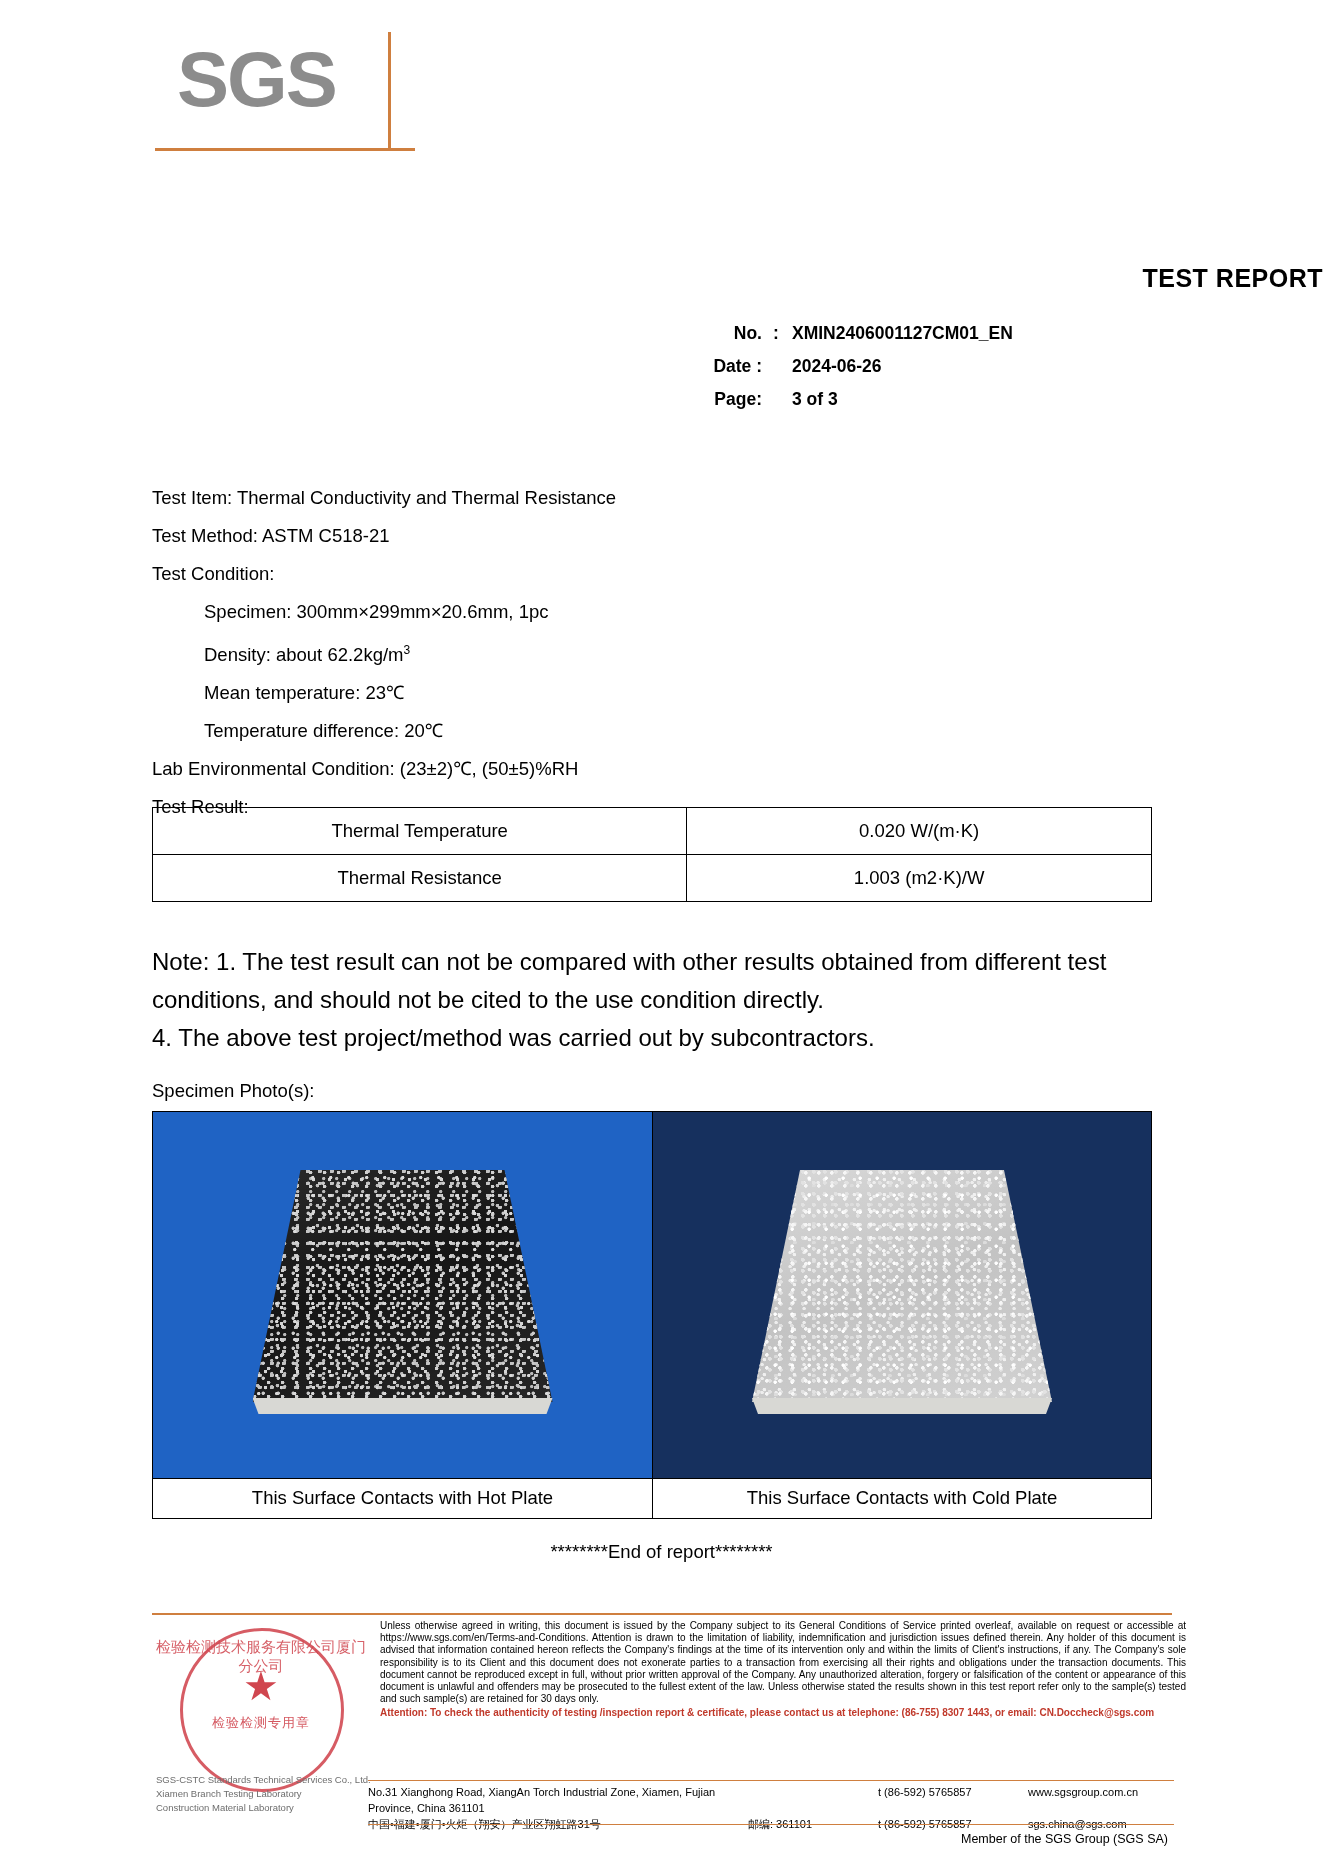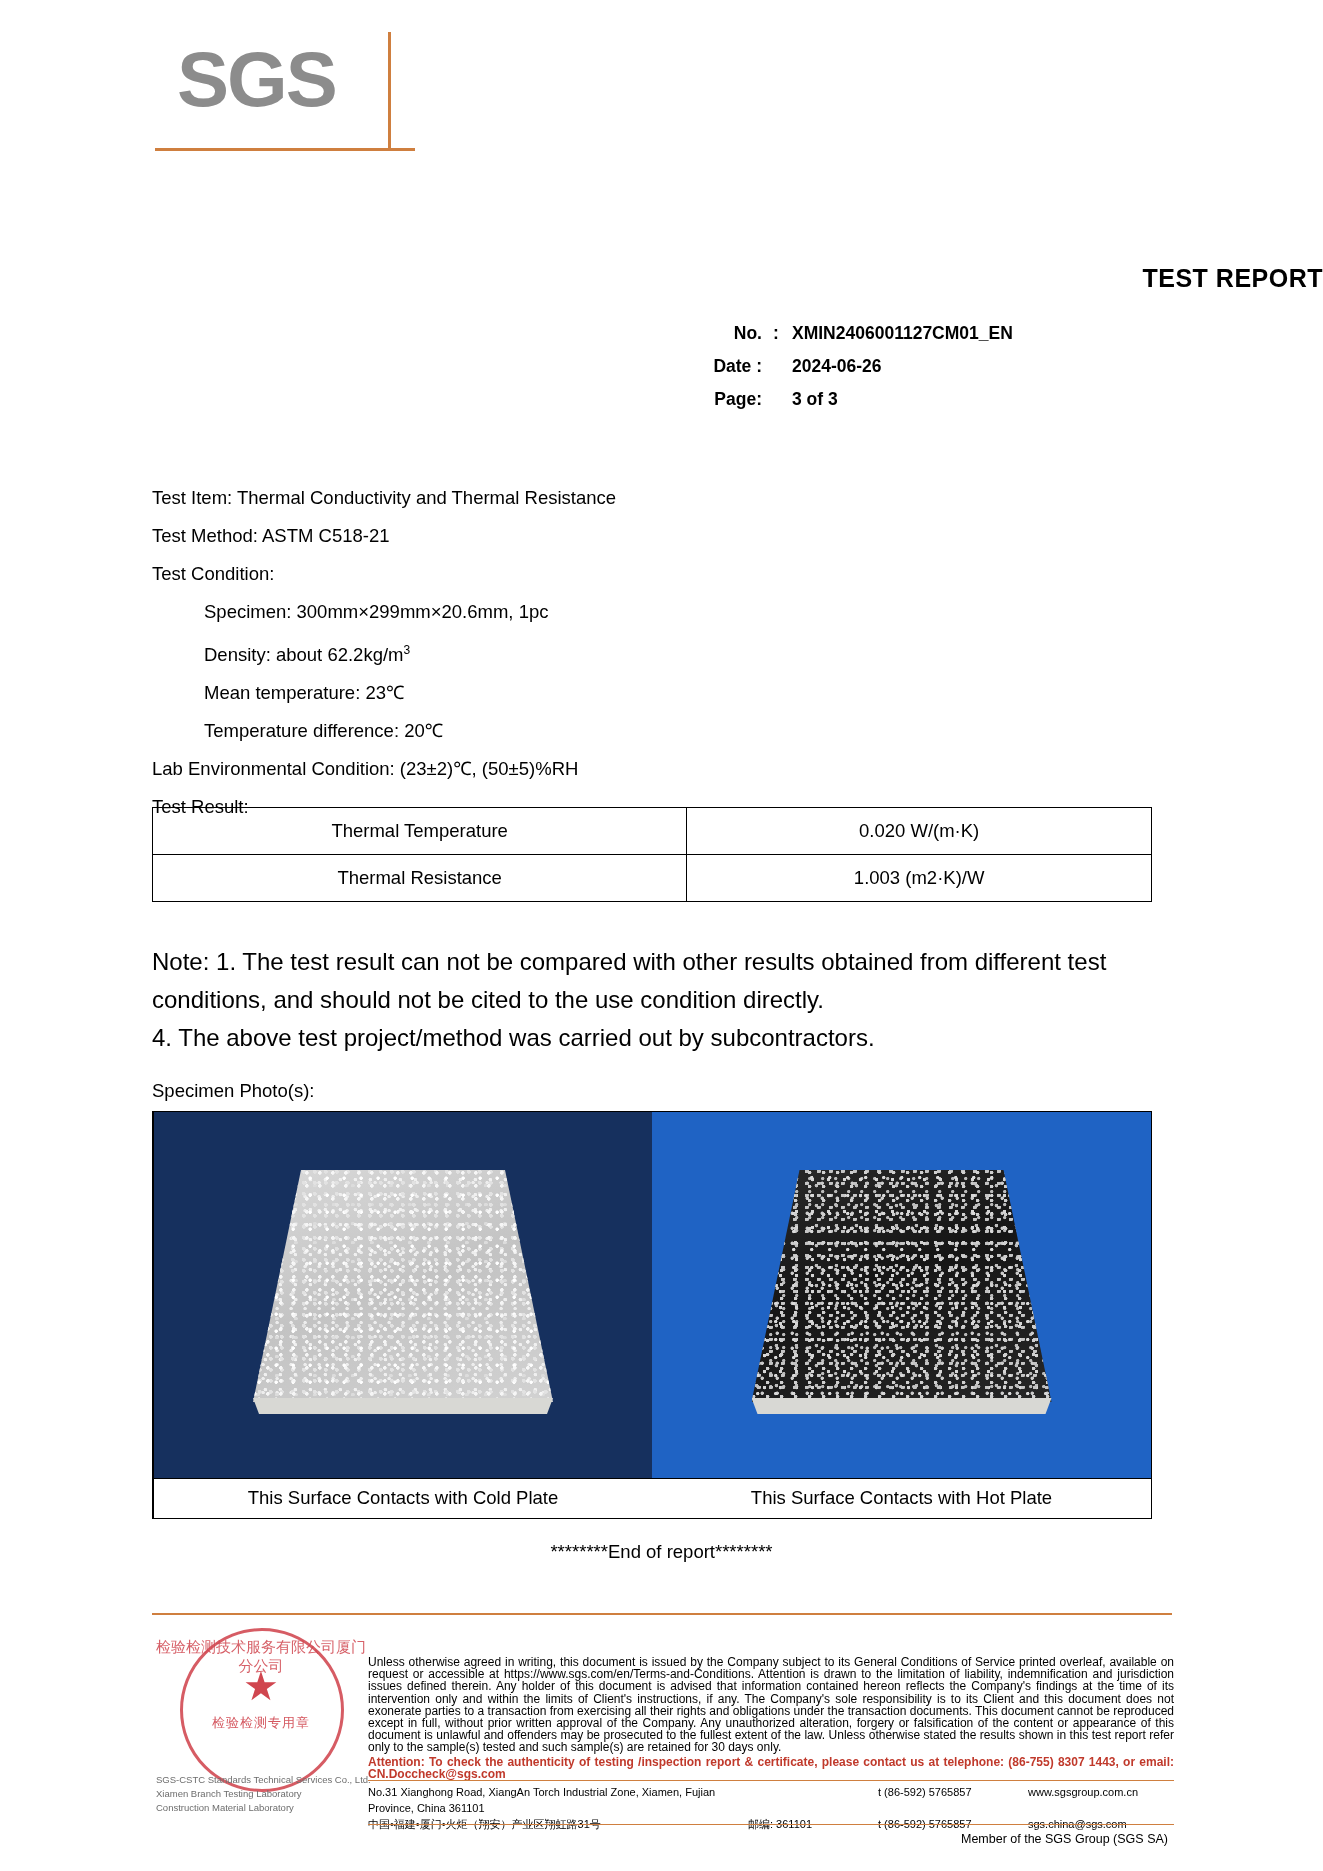--- a/index.html
+++ b/index.html
@@ -283,28 +283,27 @@
     color: #6d6d6d;
     font-size: 9.5px;
     white-space: nowrap;
   }
   .stamp-txt1 { left: 0px;  top: 152px; }
   .stamp-txt2 { left: 0px;  top: 166px; }
   .stamp-txt3 { left: 0px;  top: 180px; }
 
   .legal {
     position: absolute;
-    left: 368px;
+    left: 380px;
     top: 1620px;
     width: 806px;
-    font-size: 12px;
+    font-size: 10px;
     line-height: 12.2px;
     text-align: justify;
     color: #000;
-    margin-top: 36px;
   }
   .legal-attn {
     color: #c0392b;
     font-weight: bold;
     margin-top: 2px;
   }
   .footer-rule-mid {
     position: absolute;
     left: 368px;
     top: 1780px;
@@ -399,38 +398,38 @@
     </table>
 
   <div class="note">
     <div>Note: 1. The test result can not be compared with other results obtained from different test conditions, and should not be cited to the use condition directly.</div>
     <div>4. The above test project/method was carried out by subcontractors.</div>
   </div>
 
   <div class="specimen-label">Specimen Photo(s):</div>
 
   <div class="photos">
+    <div class="photo-cell">
+      <div class="photo-img photo-a">
+        <div class="slab">
+          <div class="slab-top grain-dark"></div>
+          <div class="slab-edge"></div>
+        </div>
+      </div>
+      <div class="photo-caption">This Surface Contacts with Hot Plate</div>
+    </div>
     <div class="photo-cell right">
       <div class="photo-img photo-b">
         <div class="slab">
           <div class="slab-top grain-light"></div>
           <div class="slab-edge"></div>
         </div>
       </div>
       <div class="photo-caption">This Surface Contacts with Cold Plate</div>
     </div>
-    <div class="photo-cell">
-      <div class="photo-img photo-a">
-        <div class="slab">
-          <div class="slab-top grain-dark"></div>
-          <div class="slab-edge"></div>
-        </div>
-      </div>
-      <div class="photo-caption">This Surface Contacts with Hot Plate</div>
-    </div>
   </div>
 
   <div class="end-of-report">********End of report********</div>
 
   <div class="footer-rule-top"></div>
 
   <div class="stamp">
     <div class="stamp-circle"></div>
     <div class="stamp-arc-top">检验检测技术服务有限公司厦门分公司</div>
     <div class="stamp-star">★</div>

